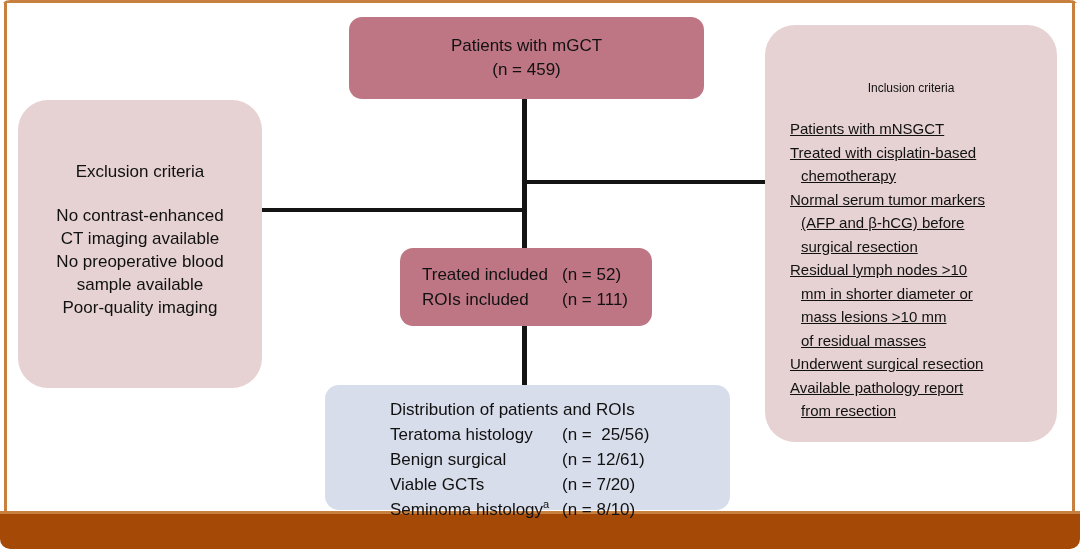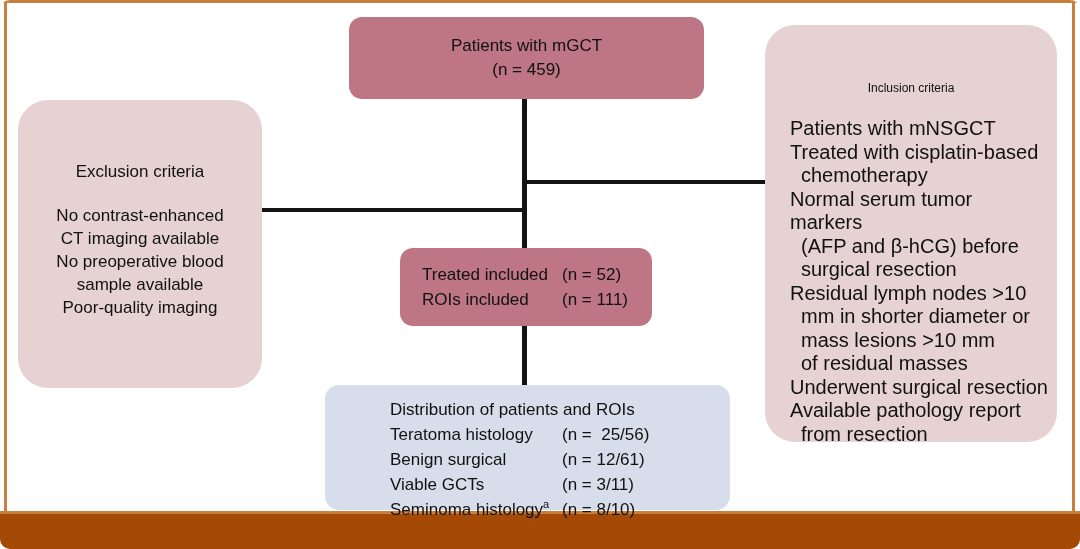--- a/index.html
+++ b/index.html
@@ -88,24 +88,25 @@
     width: 292px; height: 417px;
     border-radius: 30px;
     padding: 56px 0 0 0;
   }
   #node-inclusion .heading {
     font-size: 12px;
     text-align: center;
     margin-bottom: 22px;
   }
   #node-inclusion .criteria {
-    font-size: 20px;
+    font-size: 15px;
     line-height: 23.5px;
     padding-left: 25px;
     padding-right: 8px;
+    text-decoration: underline;
   }
   #node-inclusion .criteria .item { margin: 0; }
   #node-inclusion .criteria .cont { padding-left: 11px; }
 
   #node-included {
     left: 400px; top: 248px;
     width: 252px; height: 78px;
     border-radius: 13px;
     display: flex;
     flex-direction: column;
@@ -208,21 +209,21 @@
         <div class="row3">
           <span class="lbl">Teratoma histology</span>
           <span class="val">(n =  25/56)</span>
         </div>
         <div class="row3">
           <span class="lbl">Benign surgical</span>
           <span class="val">(n = 12/61)</span>
         </div>
         <div class="row3">
           <span class="lbl">Viable GCTs</span>
-          <span class="val">(n = 3/11)</span>
+          <span class="val">(n = 7/20)</span>
         </div>
         <div class="row3">
           <span class="lbl">Seminoma histology<sup>a</sup></span>
           <span class="val">(n = 8/10)</span>
         </div>
       </div>
   </div>
 
 </div>
 

